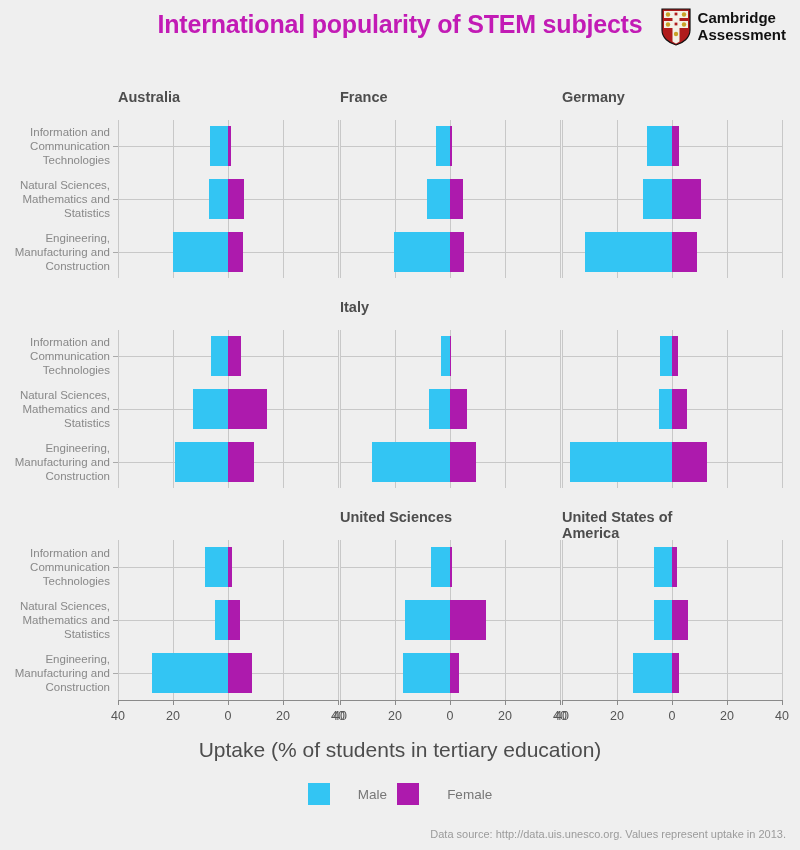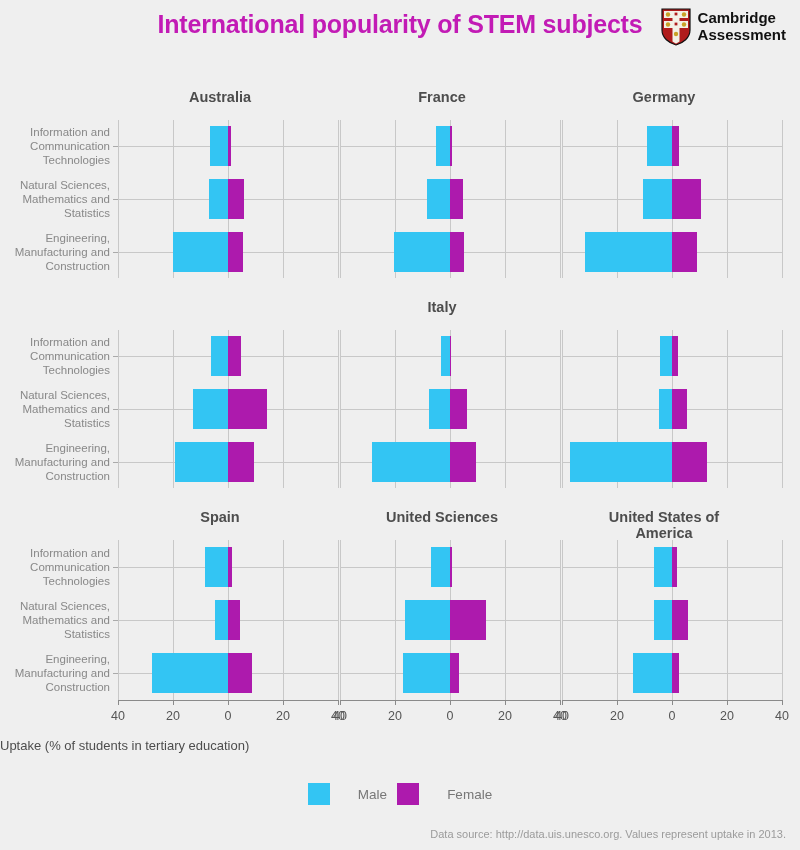--- a/index.html
+++ b/index.html
@@ -43,21 +43,20 @@
   
   #panels {
     position:absolute; left:0; top: 86px; width: 800px; height: 632px;
   }
   .prow { position:relative; height: 210px; width: 800px; }
   .prow.last { height: 212px; }
 
   .panel { position:absolute; top:0; height: 100%; }
   .panel-title {
     position:absolute; left:0; right:16px; top: 3px;
-    text-align:center;
     font-size: 14.5px; font-weight: bold; color: #4D4D4D;
     line-height: 1.12;
   }
   .plot {
     position:absolute; left: 0; right: 0;
     top: 34px; bottom: 18px;
   }
   .gridline {
     position:absolute; top:0; bottom:0; width:1px; background:#C8C8C8;
   }
@@ -87,21 +86,21 @@
     font-size: 11.5px; line-height: 1.22; color: #888888;
     transform: translateY(-50%);
   }
   .ytick {
     position:absolute; right: 0px; width: 5px; height:1px; background:#AAAAAA;
   }
 
   
   #axis-title {
     position:absolute; left:0; right:0; top: 738px;
-    font-size: 13px; color:#4D4D4D;
+    text-align:center; font-size: 21px; color:#4D4D4D;
   }
 
   
   #legend {
     position:absolute; left:0; right:0; top: 783px;
     display:flex; justify-content:center; align-items:center; gap: 10px;
   }
   .legend-item { display:flex; align-items:center; gap: 7px; }
   .legend-swatch { width: 22px; height: 22px; display:block; }
   .legend-label { font-size: 13.5px; color:#777777;margin-left:21px; }
@@ -322,23 +321,20 @@
         </div>
         <div class="ytick" style="top: 50%;"></div>
         <div class="ylab" style="top: 83.3333%;">
           <div>Engineering,</div>
           <div>Manufacturing and</div>
           <div>Construction</div>
         </div>
         <div class="ytick" style="top: 83.3333%;"></div>
       </div>
       <div class="panel" style="left: 118px; width: 220px;">
-        <div class="panel-title">
-          <div>Spain</div>
-        </div>
         <div class="plot">
           <div class="gridline" style="left: 0%;"></div>
           <div class="gridline" style="left: 25%;"></div>
           <div class="gridline" style="left: 50%;"></div>
           <div class="gridline" style="left: 75%;"></div>
           <div class="gridline" style="left: 100%;"></div>
           <div class="hgridline" style="top: 16.6667%;"></div>
           <div class="hgridline" style="top: 50%;"></div>
           <div class="hgridline" style="top: 83.3333%;"></div>
           <div class="bar male" style="left: 39.625%; width: 10.375%; top: calc(16.6667% - 20px); background: rgb(51, 197, 243);"></div>

